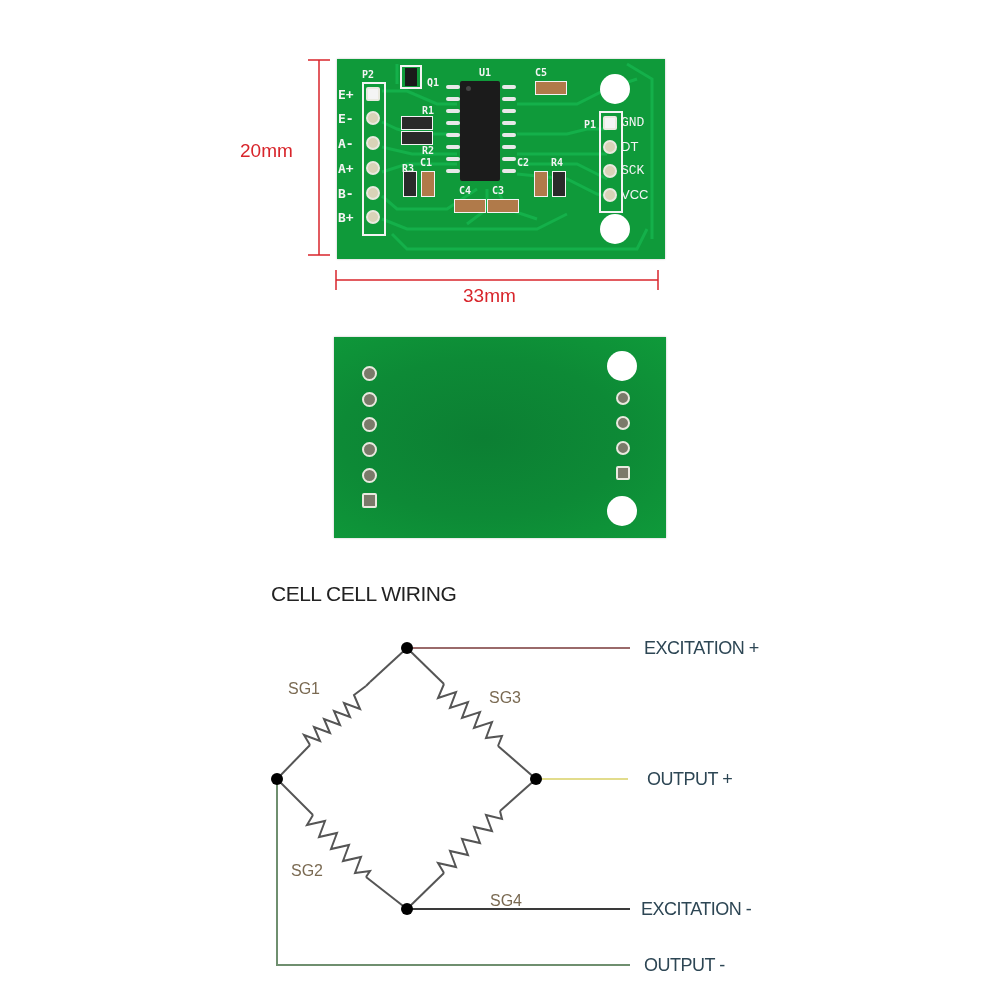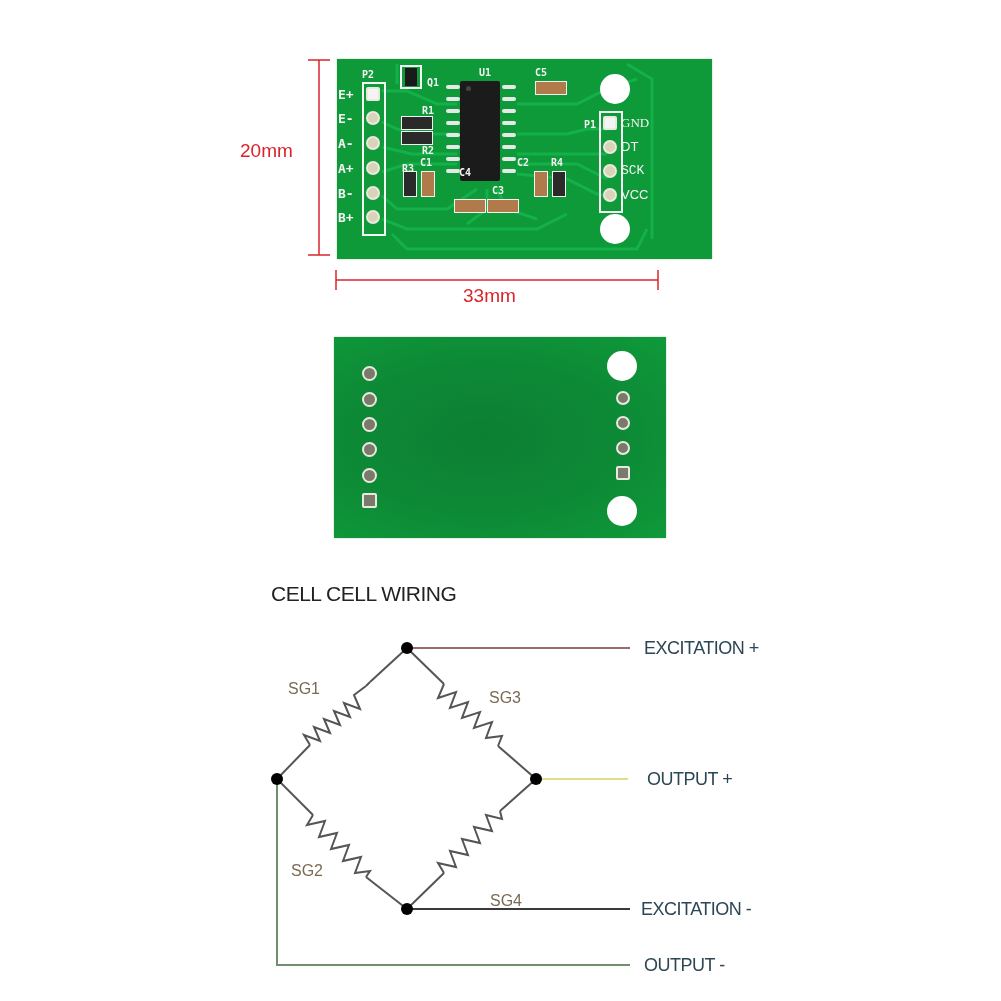--- a/index.html
+++ b/index.html
@@ -32,21 +32,21 @@
 
 <div>
   <svg class="abs" style="left:330px;top:268px" width="340" height="24">
     <line x1="6" y1="2" x2="6" y2="22" stroke="#d8252b" stroke-width="1.5"></line>
     <line x1="6" y1="12" x2="328" y2="12" stroke="#d8252b" stroke-width="1.5"></line>
     <line x1="328" y1="2" x2="328" y2="22" stroke="#d8252b" stroke-width="1.5"></line>
   </svg>
   <div class="abs dimtext" style="left:463px;top:285px">33mm</div>
 </div>
 
-<div class="abs pcb" style="left:337px;top:59px;width:375px;height:200px">
+<div class="abs pcb" style="left:337px;top:59px;width:328px;height:200px">
 
   <svg class="abs" style="left:0;top:0" width="323" height="200">
     <g stroke="#14b04a" stroke-width="3" fill="none">
       <path d="M45 32 L70 32 L100 45 L120 45"></path>
       <path d="M45 63 L60 70 L80 75 L120 75"></path>
       <path d="M45 88 L75 95 L120 95"></path>
       <path d="M45 113 L70 105 L120 105"></path>
       <path d="M45 137 L60 150 L110 150 L140 130"></path>
       <path d="M45 160 L70 170 L200 170 L230 155"></path>
       <path d="M55 175 L70 190 L300 190 L310 170"></path>
@@ -110,21 +110,21 @@
   <div class="abs silk reflabel" style="left:85px;top:46px">R1</div>
   <div class="abs" style="left:64px;top:57px;width:30px;height:12px;border:1.5px solid #f4f4f4;background:#2a2a2a"></div>
   <div class="abs" style="left:64px;top:72px;width:30px;height:12px;border:1.5px solid #f4f4f4;background:#2a2a2a"></div>
   <div class="abs silk reflabel" style="left:85px;top:86px">R2</div>
 
   <div class="abs silk reflabel" style="left:65px;top:104px">R3</div>
   <div class="abs silk reflabel" style="left:83px;top:98px">C1</div>
   <div class="abs" style="left:66px;top:112px;width:12px;height:24px;border:1.5px solid #f4f4f4;background:#2a2a2a"></div>
   <div class="abs" style="left:84px;top:112px;width:12px;height:24px;border:1.5px solid #f4f4f4;background:#b07a4a"></div>
 
-  <div class="abs silk reflabel" style="left:122px;top:108px">C4</div>
+  <div class="abs silk reflabel" style="left:122px;top:126px">C4</div>
   <div class="abs silk reflabel" style="left:155px;top:126px">C3</div>
   <div class="abs" style="left:117px;top:140px;width:30px;height:12px;border:1.5px solid #f4f4f4;background:#b07a4a"></div>
   <div class="abs" style="left:150px;top:140px;width:30px;height:12px;border:1.5px solid #f4f4f4;background:#b07a4a"></div>
 
   <div class="abs silk reflabel" style="left:180px;top:98px">C2</div>
   <div class="abs silk reflabel" style="left:214px;top:98px">R4</div>
   <div class="abs" style="left:197px;top:112px;width:12px;height:24px;border:1.5px solid #f4f4f4;background:#b07a4a"></div>
   <div class="abs" style="left:215px;top:112px;width:12px;height:24px;border:1.5px solid #f4f4f4;background:#2a2a2a"></div>
 
   <div class="abs silk reflabel" style="left:198px;top:8px">C5</div>
@@ -133,21 +133,21 @@
   <div class="hole" style="left:263px;top:15px;width:30px;height:30px"></div>
   <div class="hole" style="left:263px;top:155px;width:30px;height:30px"></div>
 
   <div class="abs silk reflabel" style="left:247px;top:60px">P1</div>
   <div class="abs" style="left:262px;top:52px;width:20px;height:98px;border:2px solid #f4f4f4"></div>
   <div class="abs pad sq" style="left:266px;top:57px;width:14px;height:14px;background:#f4f4f4"></div>
   <div class="abs pad" style="left:266px;top:81px;width:14px;height:14px;background:#d9d3b8"></div>
   <div class="abs pad" style="left:266px;top:105px;width:14px;height:14px;background:#d9d3b8"></div>
   <div class="abs pad" style="left:266px;top:129px;width:14px;height:14px;background:#d9d3b8"></div>
 
-  <div class="abs silk pinlabel" style="left:284px;top:56px;font-family:Liberation Serif, serif;font-weight:normal">GND</div>
+  <div class="abs silk pinlabel" style="left:284px;top:56px;font-family:Liberation Mono, monospace;font-weight:normal">GND</div>
   <div class="abs silk pinlabel" style="left:284px;top:80px;font-family:'Liberation Sans',sans-serif;font-weight:normal">DT</div>
   <div class="abs silk pinlabel" style="left:284px;top:104px;font-family:Liberation Mono, monospace;font-weight:normal">SCK</div>
   <div class="abs silk pinlabel" style="left:284px;top:128px;font-family:'Liberation Sans',sans-serif;font-weight:normal">VCC</div>
 </div>
 
 <div class="abs pcb pcb-back" style="left:334px;top:337px;width:332px;height:201px">
   <div class="pad" style="left:28px;top:29px;width:15px;height:15px"></div>
   <div class="pad" style="left:28px;top:55px;width:15px;height:15px"></div>
   <div class="pad" style="left:28px;top:80px;width:15px;height:15px"></div>
   <div class="pad" style="left:28px;top:105px;width:15px;height:15px"></div>

